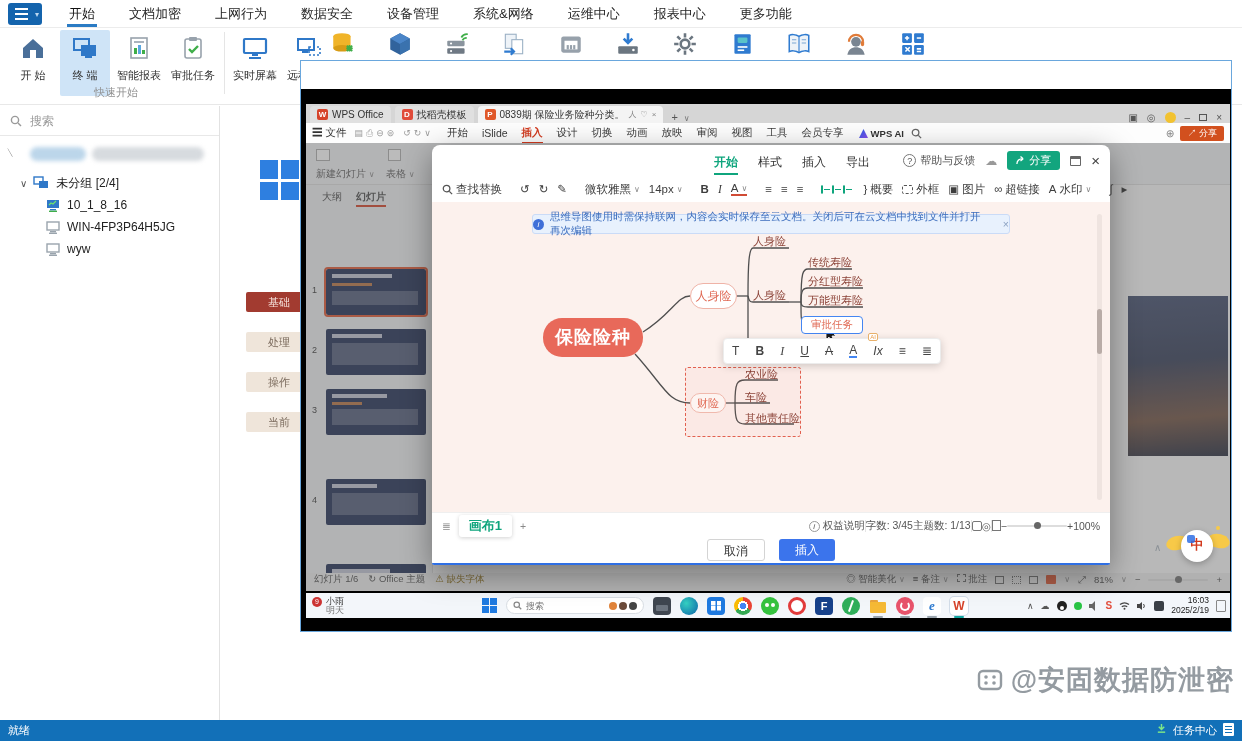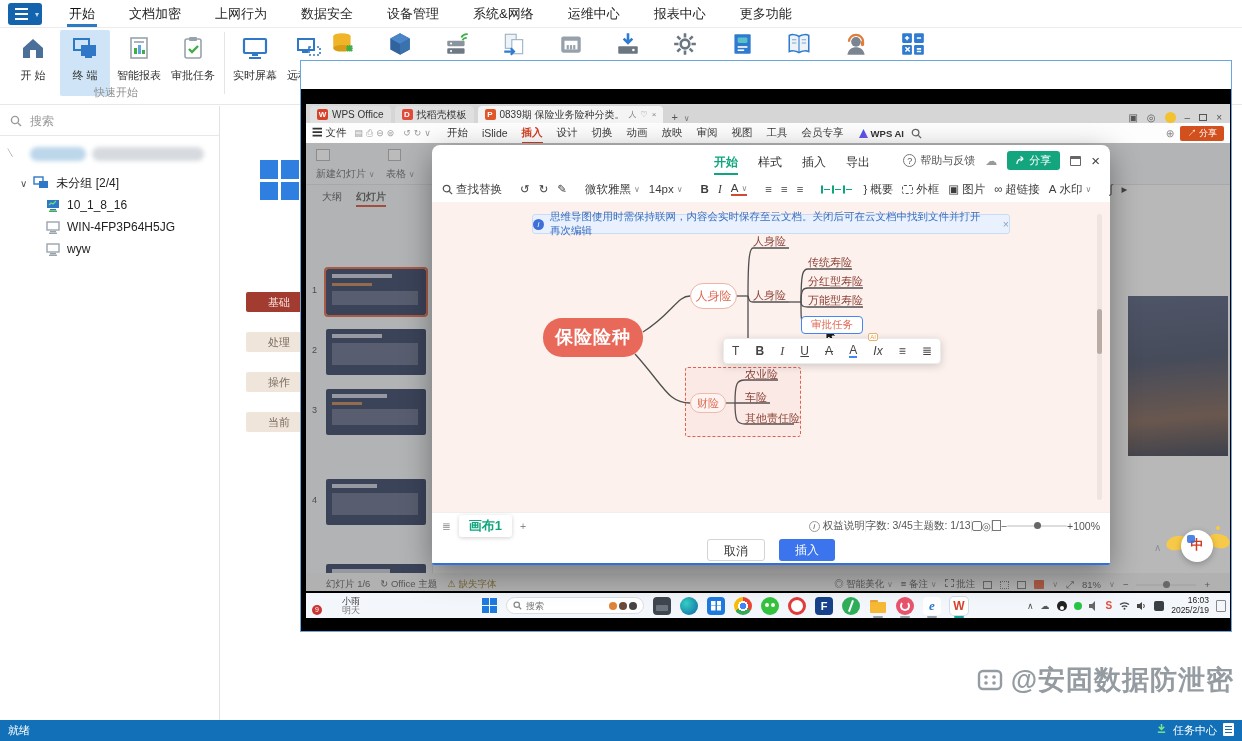--- a/index.html
+++ b/index.html
@@ -66,28 +66,28 @@
   .ribstrip{position:absolute;left:0;right:0;top:0;height:42px;background:#f1f2f4;border-bottom:1px solid #ddd;font-size:10px;color:#555}
   .panel{position:absolute;left:0;top:42px;width:127px;bottom:18px;background:#eef0f2;border-right:1px solid #ddd}
   .ptabs{display:flex;gap:14px;padding:5px 0 0 16px;font-size:10px;color:#444}
   .ptabs .on{font-weight:bold;border-bottom:2px solid #d23a1e;padding-bottom:1px}
   .thumb{position:absolute;left:20px;width:100px;height:46px;background:#17264d;border-radius:2px}
   .thumb.sel{outline:2px solid #e0502a}
   .thumb i{position:absolute;background:#e8eaf2;opacity:.8}
   .tnum{position:absolute;left:6px;font-size:9px;color:#333}
   .wcanvas{position:absolute;left:127px;right:0;top:42px;bottom:18px;background:#fafafa}
   .photo{position:absolute;left:695px;top:111px;width:100px;height:160px;background:linear-gradient(175deg,#3a4668 0%,#2c3550 40%,#6a4a3a 75%,#1d2336 100%)}
-  .wstatus{position:absolute;left:0;right:0;bottom:0;height:18px;background:#ededed;display:flex;align-items:flex-end;font-size:9.5px;color:#444;padding:0 20px;gap:10px}
+  .wstatus{position:absolute;left:0;right:0;bottom:0;height:18px;background:#ededed;display:flex;align-items:flex-start;font-size:9.5px;color:#444;padding:0 8px;gap:10px}
   .wstatus .right{margin-left:auto;display:flex;align-items:center;gap:8px}
   .vicon{display:inline-block;width:9px;height:8px;border:1px solid #666}
   .playsq{display:inline-block;width:10px;height:9px;background:#e0502a;border-radius:1px}
   .dim{position:absolute;left:5px;right:1px;top:54px;height:448px;background:rgba(105,105,105,.45)}
   
   .taskbar{position:absolute;left:5px;right:1px;top:504px;height:25px;background:#f3f6fa;display:flex;align-items:center;font-size:9px;color:#333}
-  .weather{display:flex;align-items:flex-end;gap:20px;margin-left:6px;line-height:9px}
+  .weather{display:flex;align-items:flex-start;gap:4px;margin-left:6px;line-height:9px}
   .wpin{width:10px;height:10px;background:#c33;border-radius:50%;color:#fff;font-size:7px;text-align:center;line-height:10px}
   .tcenter{display:flex;align-items:center;gap:9px;position:absolute;left:176px}
   .winlogo{display:grid;grid-template-columns:7px 7px;grid-gap:1px;cursor:pointer}
   .winlogo i{width:7px;height:7px;background:#1f7ae0}
   .tsearch{width:138px;height:17px;background:#fff;border:1px solid #d8dde3;border-radius:9px;display:flex;align-items:center;padding:0 6px;gap:4px}
   .tsearch input{border:none;outline:none;width:70px;font-size:9px;background:transparent;color:#555}
   .tsearch .pips{margin-left:auto;display:flex;gap:2px}
   .tsearch .pips i{width:8px;height:8px;border-radius:50%}
   .tapp{width:18px;height:18px;border-radius:4px;position:relative;cursor:pointer;flex:none}
   .tapp.hl{background:#e2eaf3;box-shadow:0 0 0 1px #d2dce8}

